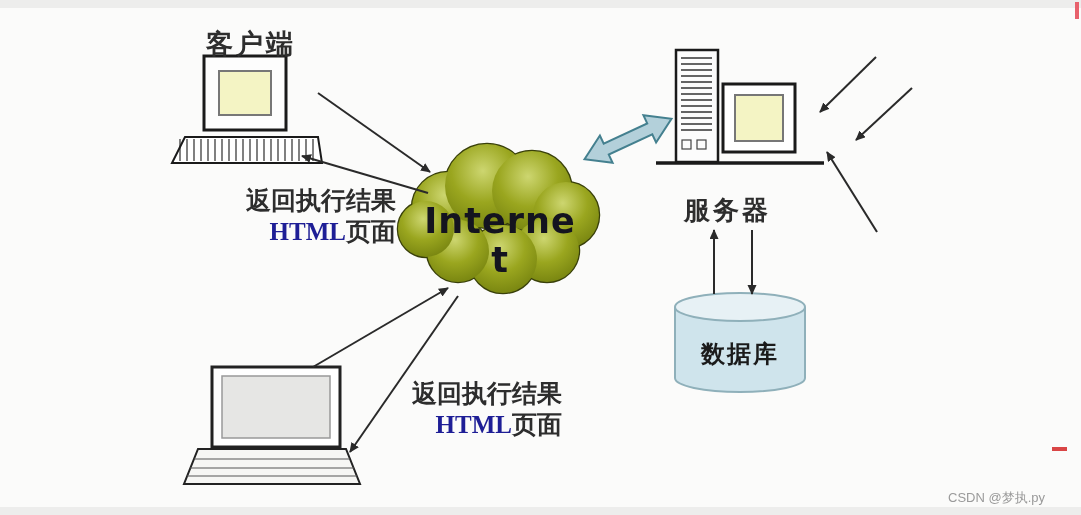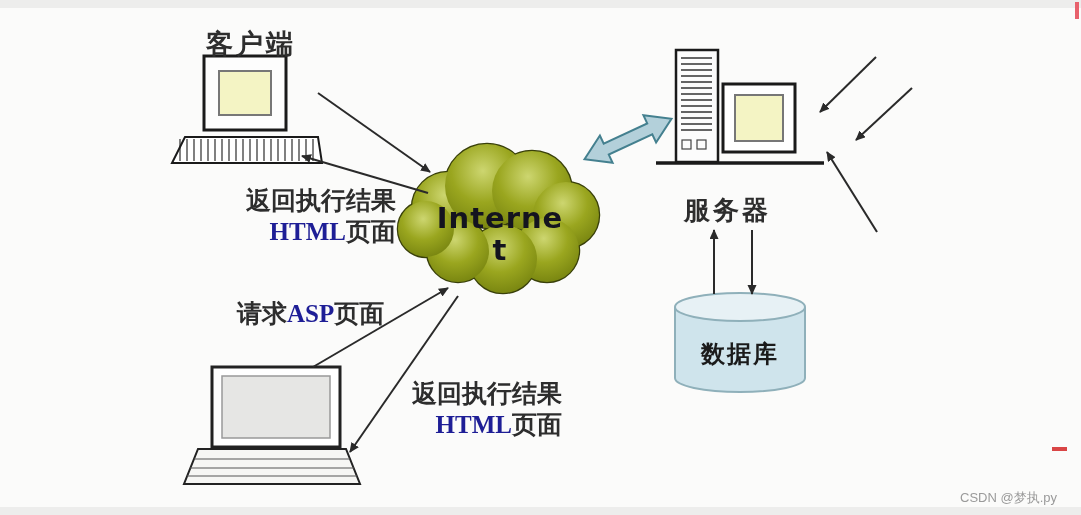--- a/index.html
+++ b/index.html
@@ -13,26 +13,26 @@
   .lbl{
     position:absolute;
     font-family:"Liberation Serif","DejaVu Serif",serif;
     font-weight:700;color:#2d2d2d;white-space:nowrap;
   }
   .kw{color:#1e1e96;}
   .center2{text-align:right;white-space:normal;line-height:1.22;}
   .internet-lbl{
     position:absolute;left:424px;top:202px;width:152px;
     font-family:"DejaVu Sans","Liberation Sans",sans-serif;
-    font-weight:800;color:#14141f;font-size:29px;text-align:center;
+    font-weight:800;color:#14141f;font-size:35px;text-align:center;
     line-height:1.12;letter-spacing:1px;
   }
   .watermark{
     position:absolute;left:948px;top:489px;font-size:13px;color:#9a9a9a;
-    font-family:"Liberation Sans","DejaVu Sans",sans-serif;white-space:nowrap;margin-left:12px;
+    font-family:"Liberation Sans","DejaVu Sans",sans-serif;white-space:nowrap;
   }
   .red-mark-v{position:absolute;left:1075px;top:2px;width:4px;height:17px;background:#e8616c;}
   .red-mark-h{position:absolute;left:1052px;top:447px;width:15px;height:4px;background:#d94545;}
 </style>
 </head>
 <body>
 
 <div class="stage">
 
   <div class="edge-strip" style="top:0;"></div>
@@ -129,23 +129,20 @@
   </svg>
 
   <div class="lbl" style="left:206px;top:26px;font-size:27px;letter-spacing:3px;">客户端</div>
 
 
   <div class="lbl center2" style="left:220px;top:186px;width:176px;font-size:25px;">
     <div>返回执行结果</div>
     <div><span class="kw">HTML</span><span>页面</span></div>
   </div>
 
-  <div class="lbl" style="left:237px;top:297px;font-size:25px;">
-    <span>请求</span><span class="kw">ASP</span><span>页面</span>
-  </div>
 
   <div class="lbl center2" style="left:394px;top:379px;width:168px;font-size:25px;">
     <div>返回执行结果</div>
     <div><span class="kw">HTML</span><span>页面</span></div>
   </div>
 
   <div class="lbl" style="left:675px;top:338px;width:130px;text-align:center;font-size:24px;letter-spacing:2px;color:#1a1a1a;">数据库</div>
 
   <div class="lbl" style="left:684px;top:193px;font-size:26px;letter-spacing:3px;">服务器</div>
 

